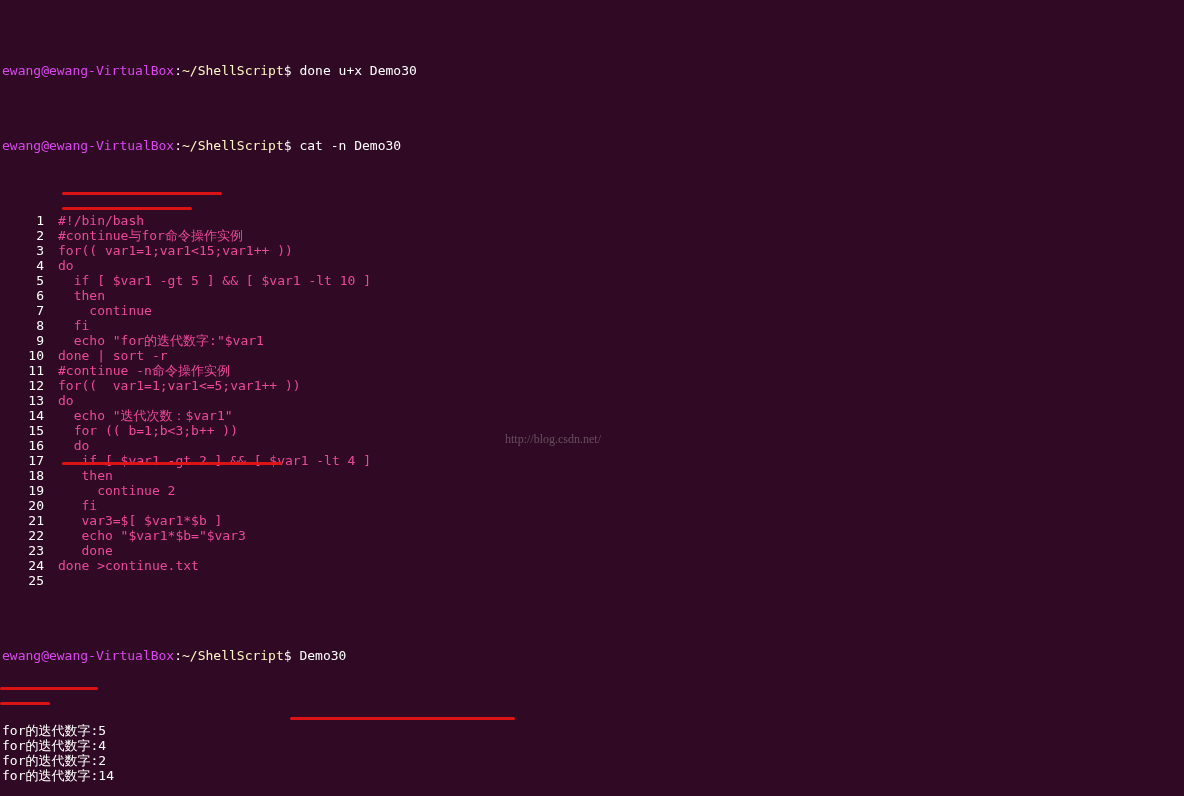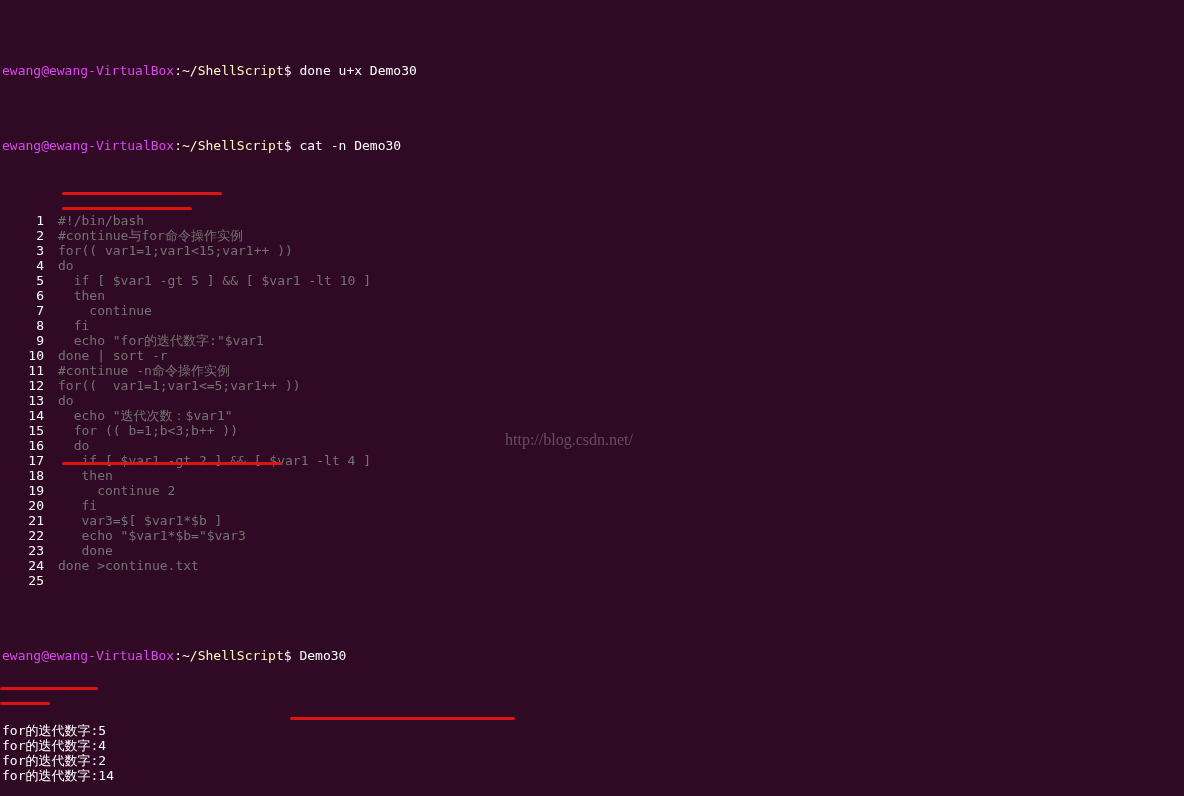--- a/index.html
+++ b/index.html
@@ -22,28 +22,28 @@
   .prompt-user { color: #d946ef; }
   .prompt-path { color: #fef9c3; }
   .cmd { color: #ffffff; }
   .lineno {
     display: inline-block;
     width: 42px;
     text-align: right;
     padding-right: 14px;
     color: #ffffff;
   }
-  .code { color: #737373; text-align: right; }
+  .code { color: #ec4899; text-align: right; }
   .watermark-center {
     position: absolute;
     left: 505px;
     top: 432px;
     color: rgba(200,200,200,0.35);
     font-family: serif;
-    font-size: 16px;
+    font-size: 12px;
     pointer-events: none;
   }
   .underline-red {
     position: absolute;
     height: 3px;
     background: rgba(230,20,20,0.95);
     border-radius: 2px;
     pointer-events: none;
   }
 </style>

